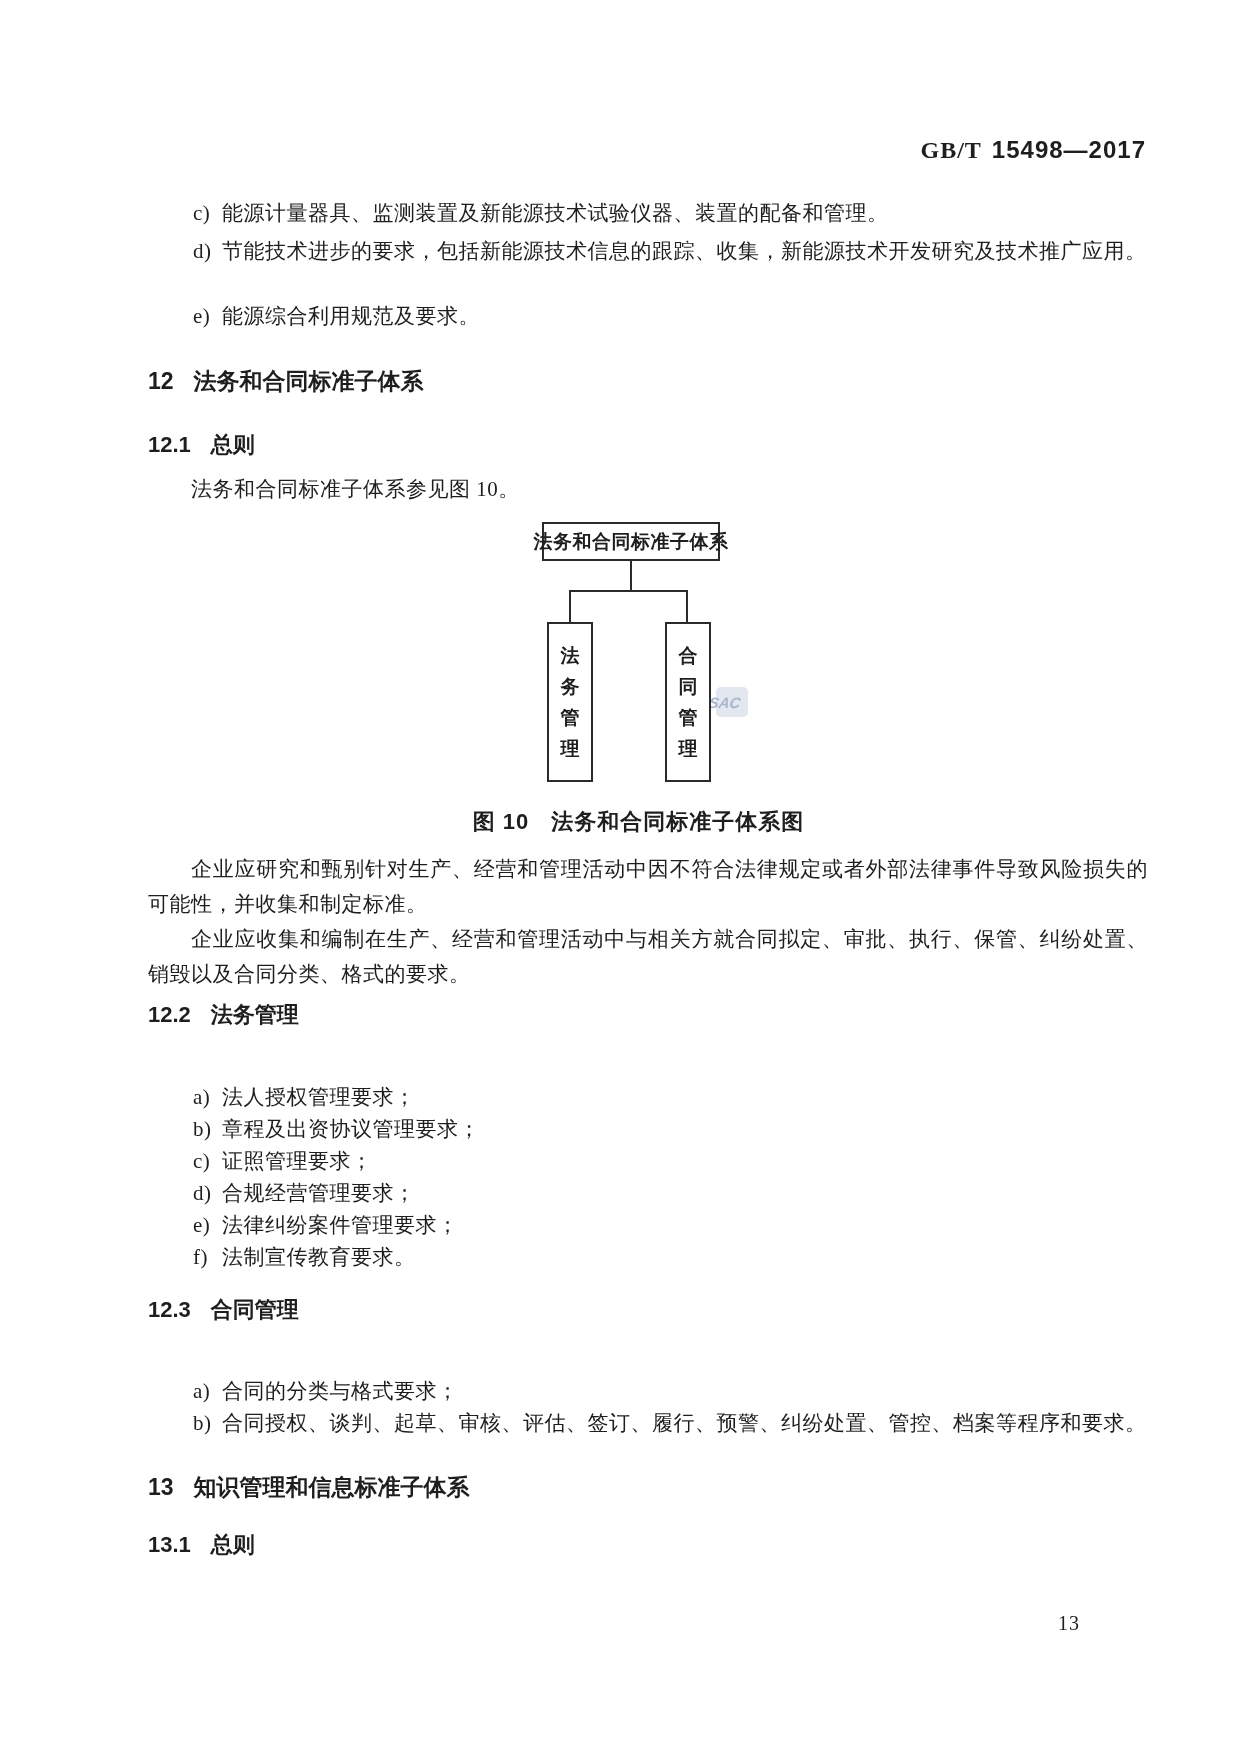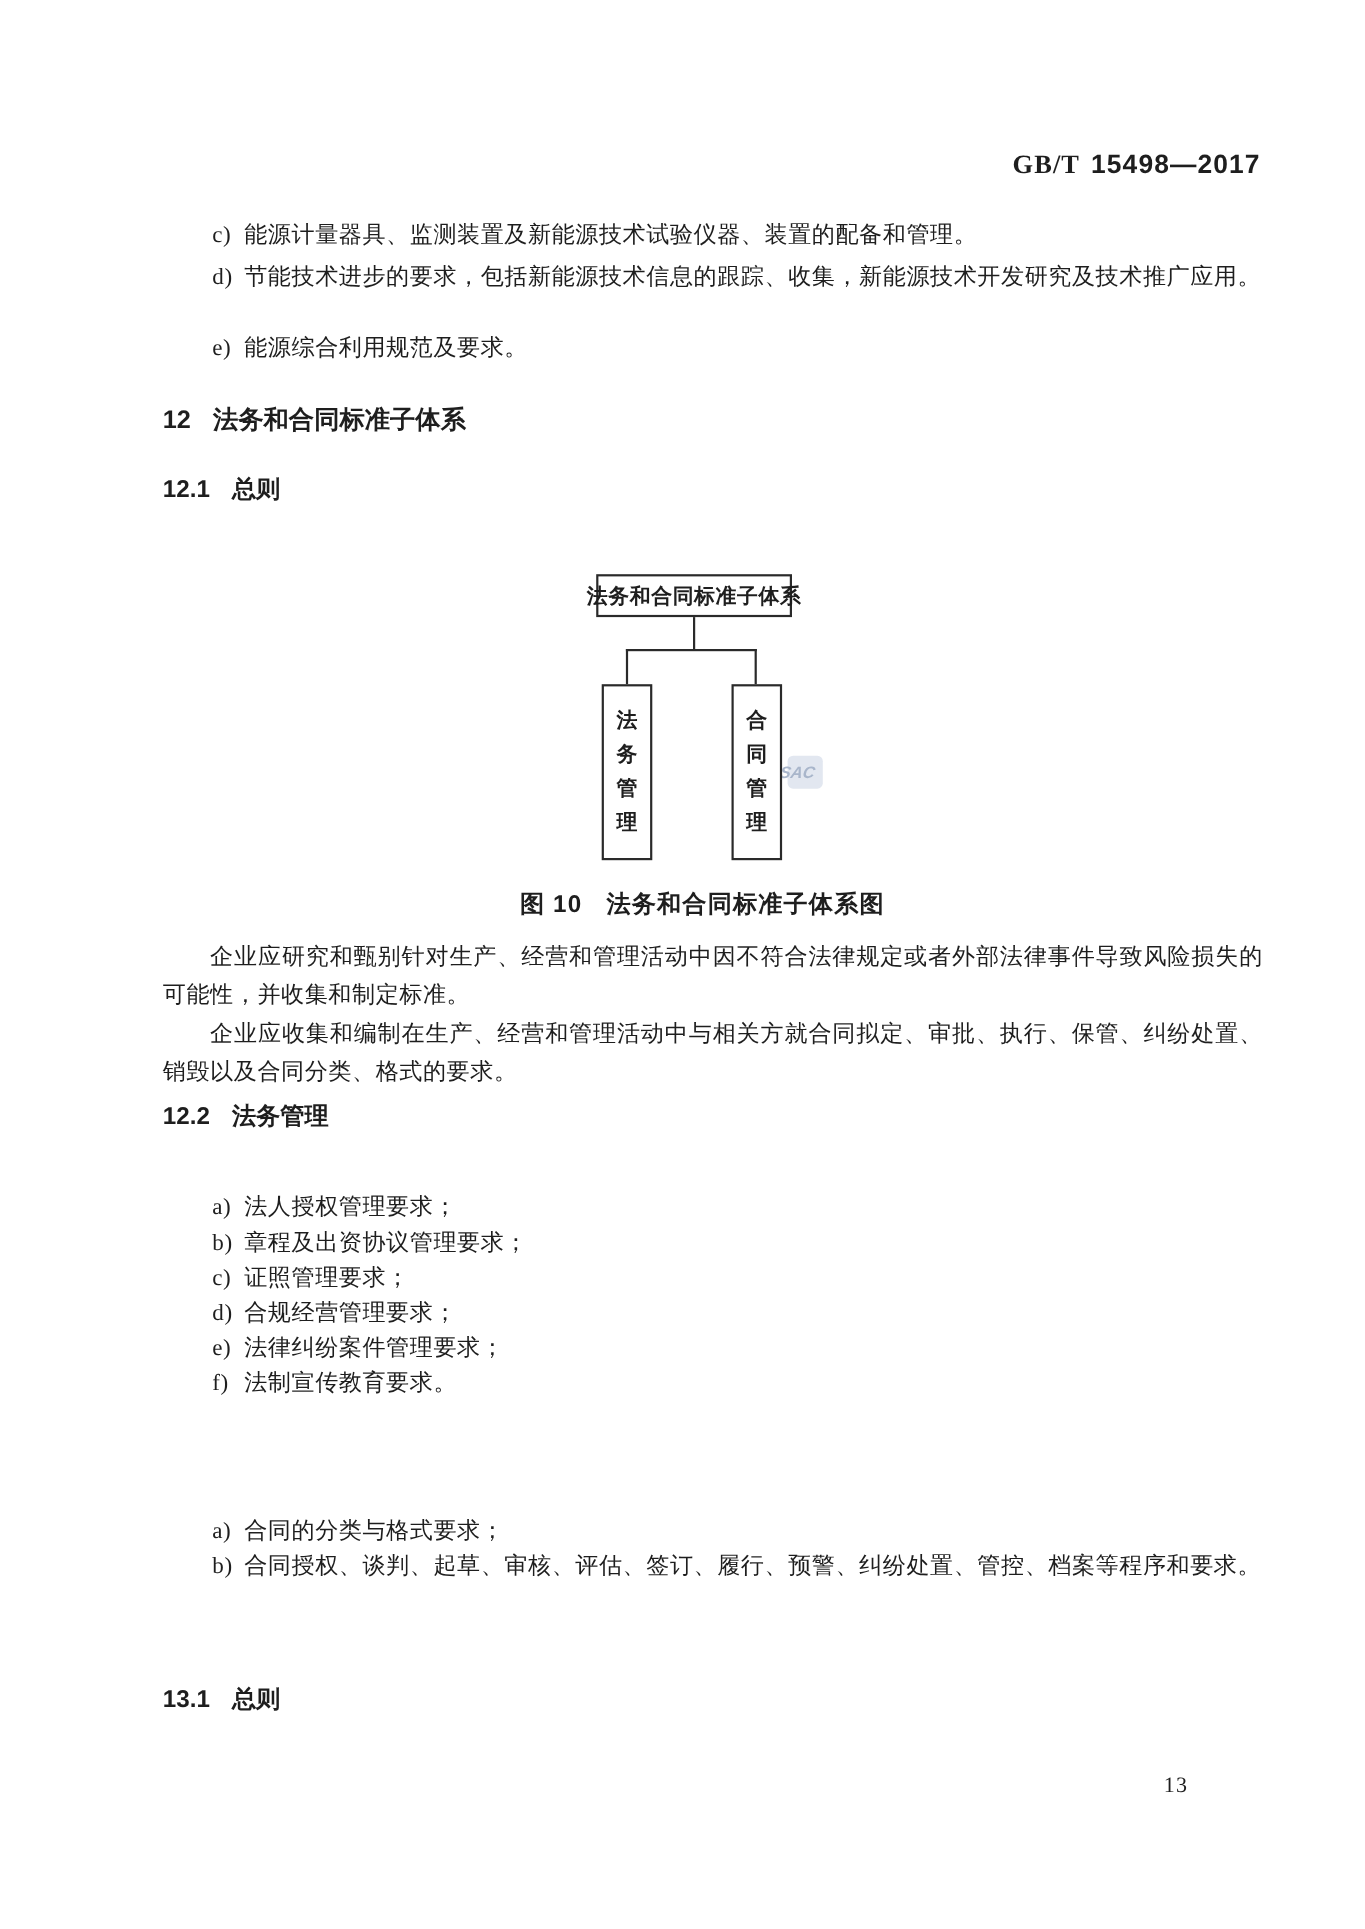--- a/index.html
+++ b/index.html
@@ -100,20 +100,21 @@
   </div>
 
   <div class="h1" style="top:366px">
     <span class="h-num">12</span><span>法务和合同标准子体系</span>
   </div>
 
   <div class="h2" style="top:430px">
     <span class="h-num">12.1</span><span>总则</span>
   </div>
 
+  <div class="para" style="top:472px">法务和合同标准子体系参见图 10。</div>
 
   <div>
     <div class="conn trunk"></div>
     <div class="conn cross"></div>
     <div class="conn stub-l"></div>
     <div class="conn stub-r"></div>
 
     <div class="sac-badge">
       <div class="sac-text">SAC</div>
     </div>
@@ -153,31 +154,37 @@
   </div>
   <div class="list-row" style="top:1209px;line-height:32px">
     <span class="li-label">e)</span>
     <div class="li-text">法律纠纷案件管理要求；</div>
   </div>
   <div class="list-row" style="top:1241px;line-height:32px">
     <span class="li-label">f)</span>
     <div class="li-text">法制宣传教育要求。</div>
   </div>
 
+  <div class="h2" style="top:1295px">
+    <span class="h-num">12.3</span><span>合同管理</span>
+  </div>
 
 
   <div class="list-row" style="top:1375px;line-height:33px">
     <span class="li-label">a)</span>
     <div class="li-text">合同的分类与格式要求；</div>
   </div>
   <div class="list-row" style="top:1407px;line-height:33px">
     <span class="li-label">b)</span>
     <div class="li-text">合同授权、谈判、起草、审核、评估、签订、履行、预警、纠纷处置、管控、档案等程序和要求。</div>
   </div>
 
+  <div class="h1" style="top:1472px">
+    <span class="h-num">13</span><span>知识管理和信息标准子体系</span>
+  </div>
 
   <div class="h2" style="top:1530px">
     <span class="h-num">13.1</span><span>总则</span>
   </div>
 
 
   <div class="page-num">13</div>
 
 </div>
 

